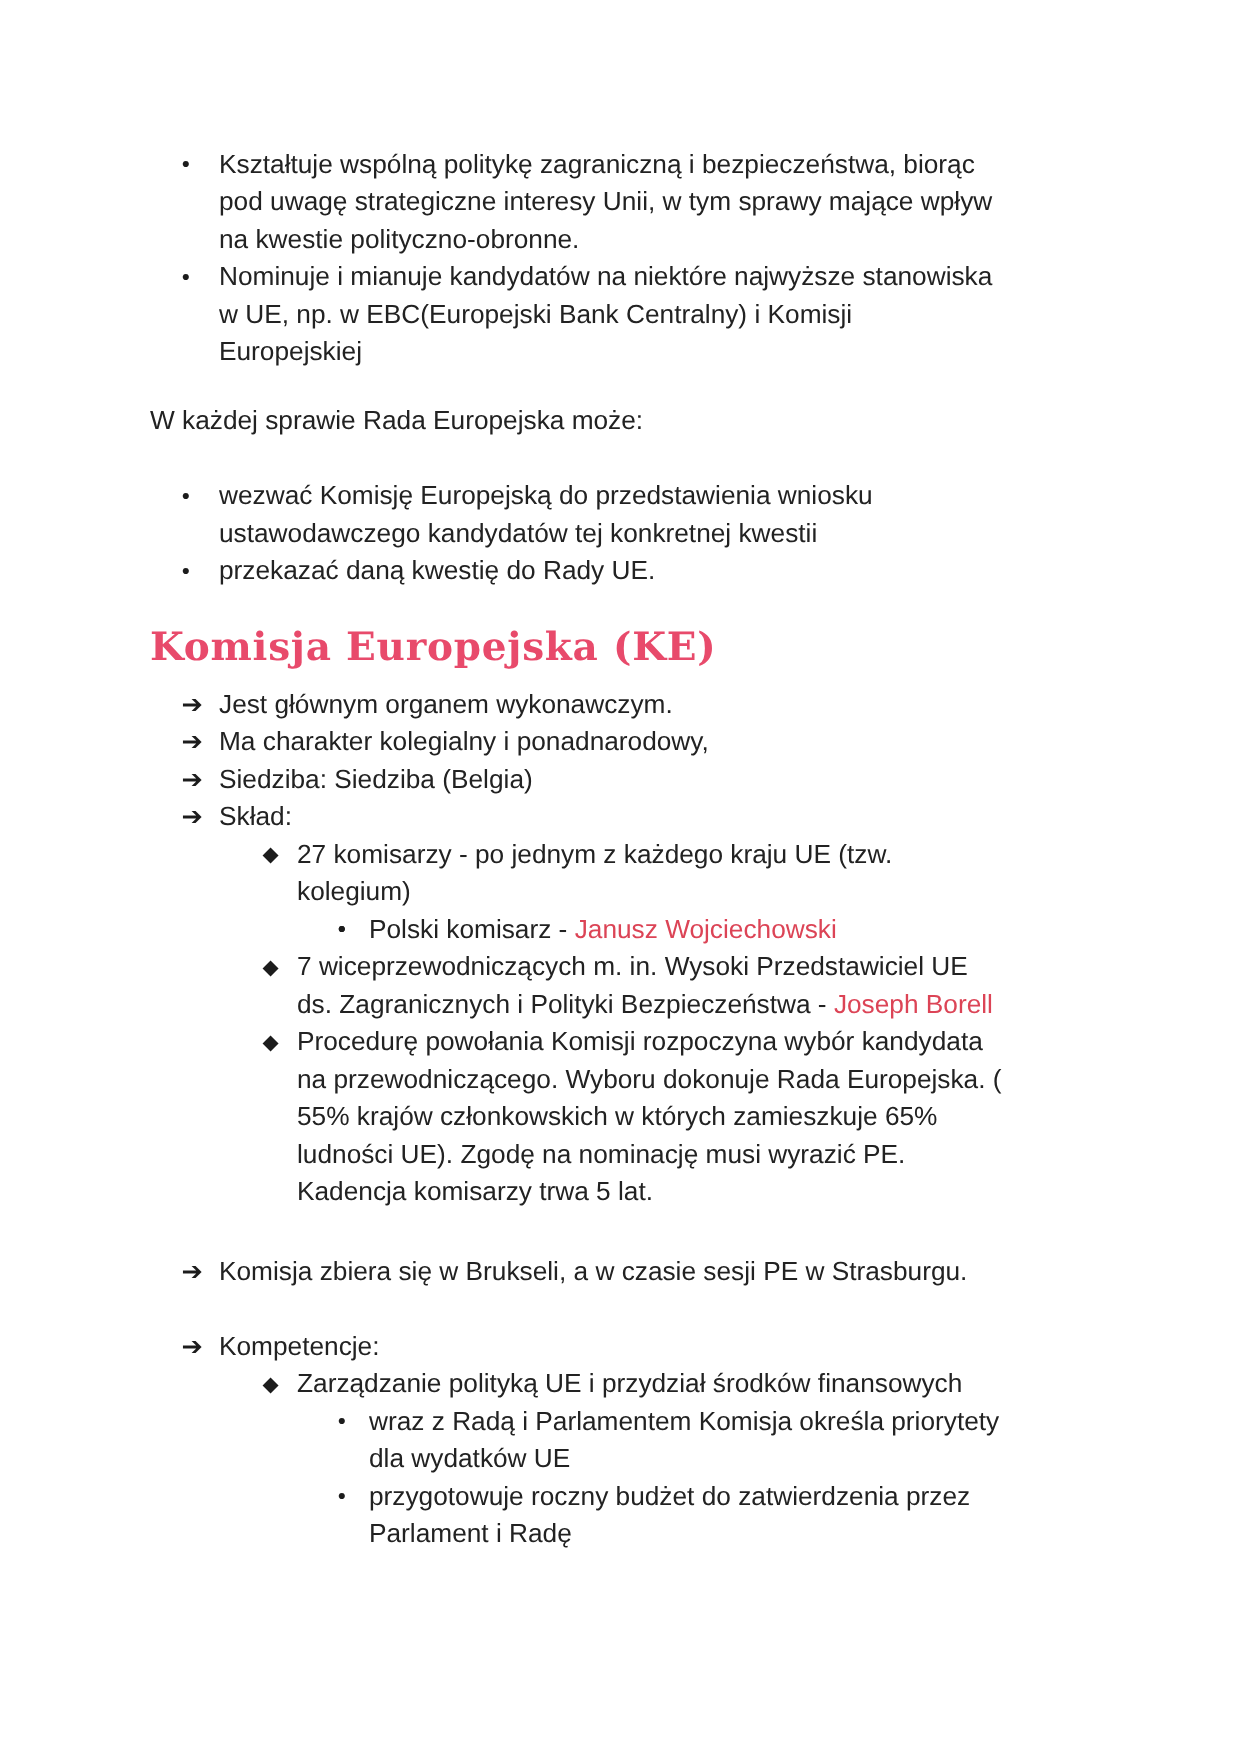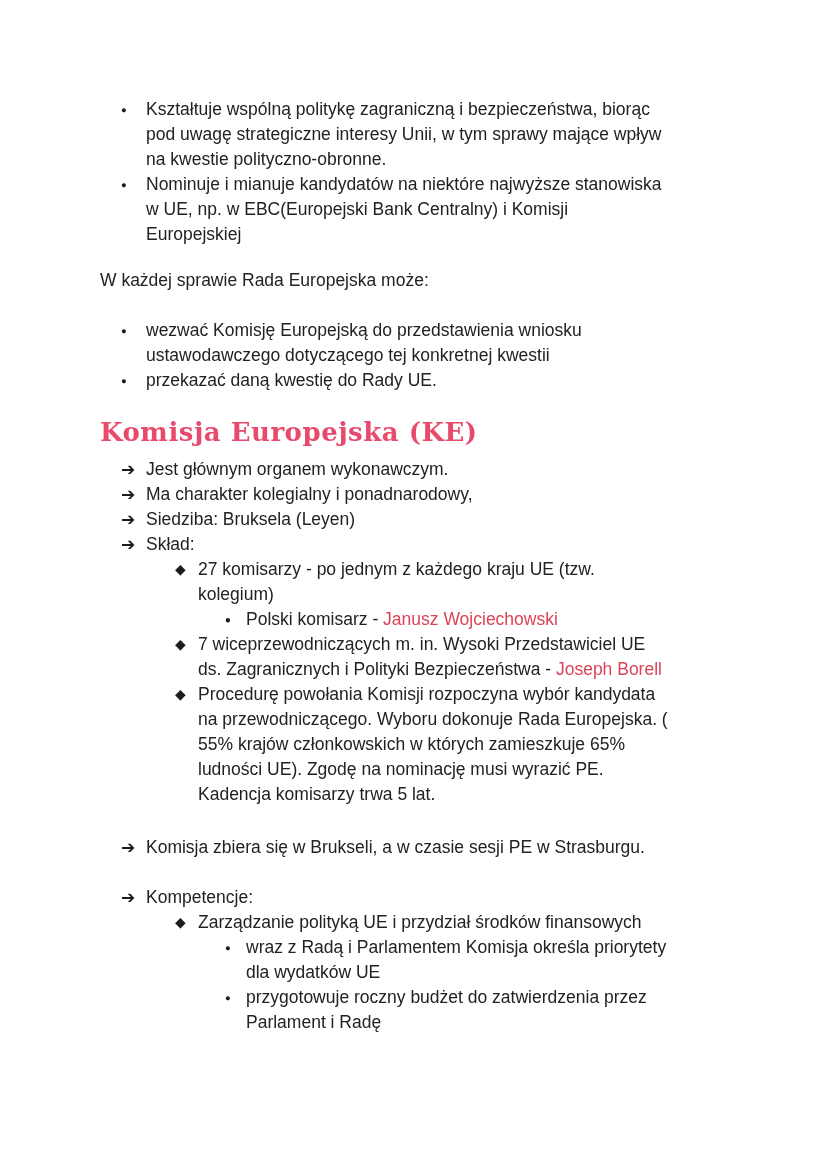--- a/index.html
+++ b/index.html
@@ -75,40 +75,40 @@
 Europejskiej</span>
     </div>
 
     <div class="para">
       <span class="txt">W każdej sprawie Rada Europejska może:</span>
     </div>
 
     <div class="li l1 list-gap">
       <span class="mk disc">●</span>
       <span class="txt">wezwać Komisję Europejską do przedstawienia wniosku
-ustawodawczego dotyczącego tej konkretnej kwestii</span>
+ustawodawczego kandydatów tej konkretnej kwestii</span>
     </div>
     <div class="li l1">
       <span class="mk disc">●</span>
       <span class="txt">przekazać daną kwestię do Rady UE.</span>
     </div>
 
     <div class="heading">Komisja Europejska (KE)</div>
 
     <div class="li l1">
       <span class="mk arrow">➔</span>
       <span class="txt">Jest głównym organem wykonawczym.</span>
     </div>
     <div class="li l1">
       <span class="mk arrow">➔</span>
       <span class="txt">Ma charakter kolegialny i ponadnarodowy,</span>
     </div>
     <div class="li l1">
       <span class="mk arrow">➔</span>
-      <span class="txt">Siedziba: Bruksela (Leyen)</span>
+      <span class="txt">Siedziba: Siedziba (Belgia)</span>
     </div>
     <div class="li l1">
       <span class="mk arrow">➔</span>
       <span class="txt">Skład:</span>
     </div>
 
     <div class="li l2">
       <span class="mk diam">◆</span>
       <span class="txt">27 komisarzy - po jednym z każdego kraju UE (tzw.
 kolegium)</span>

